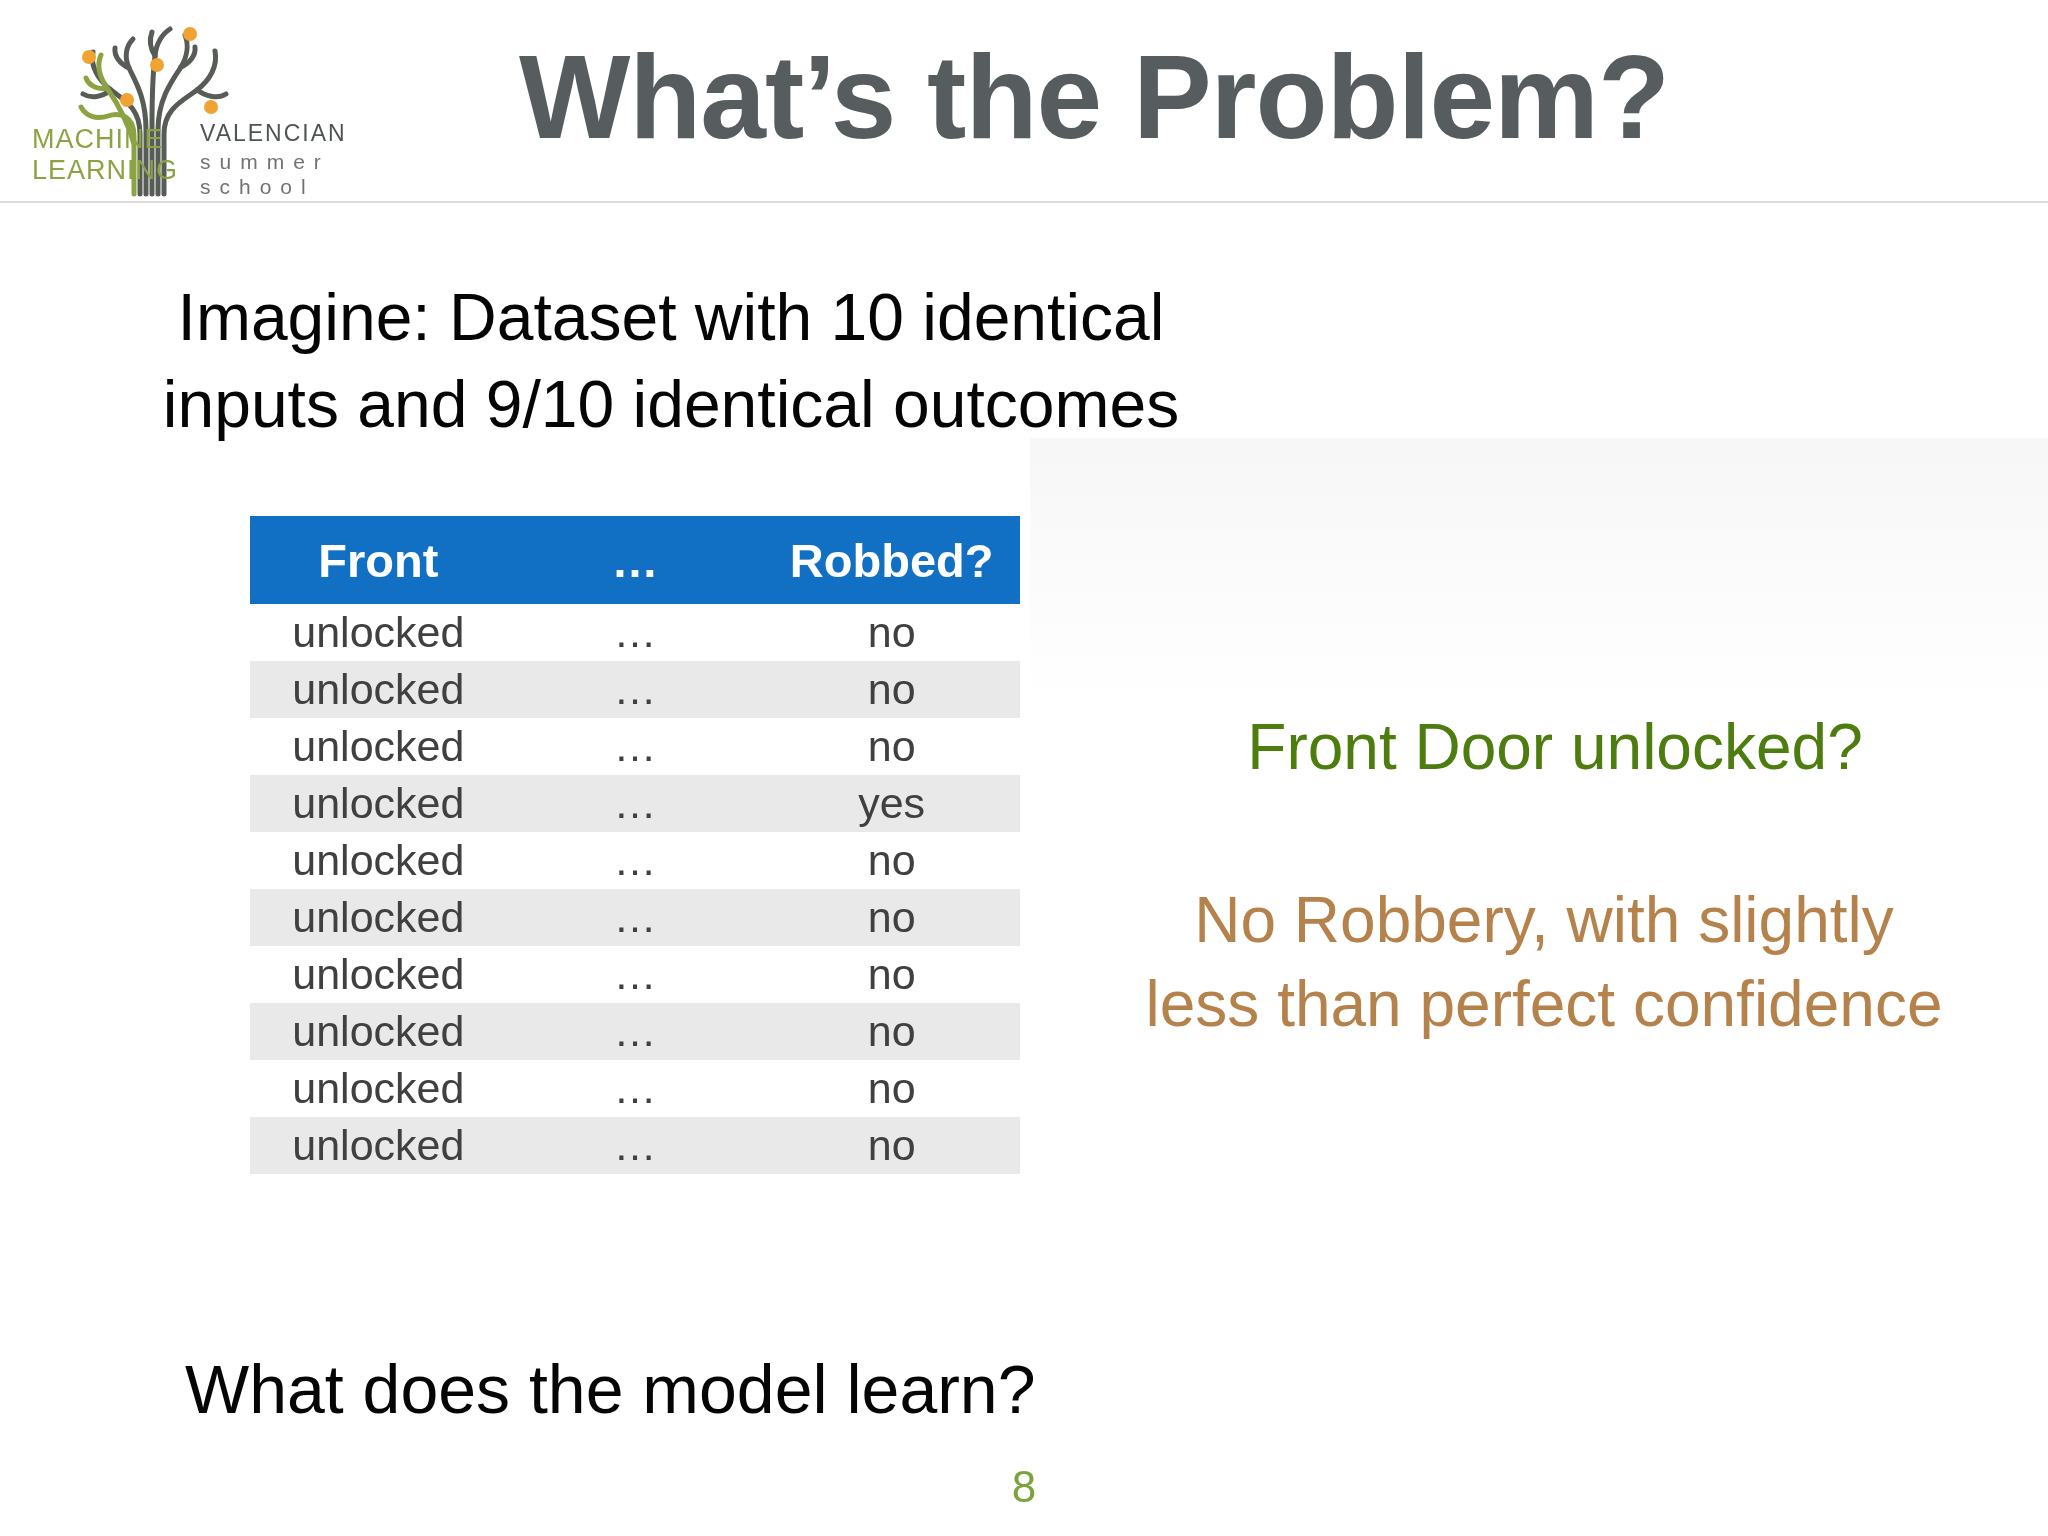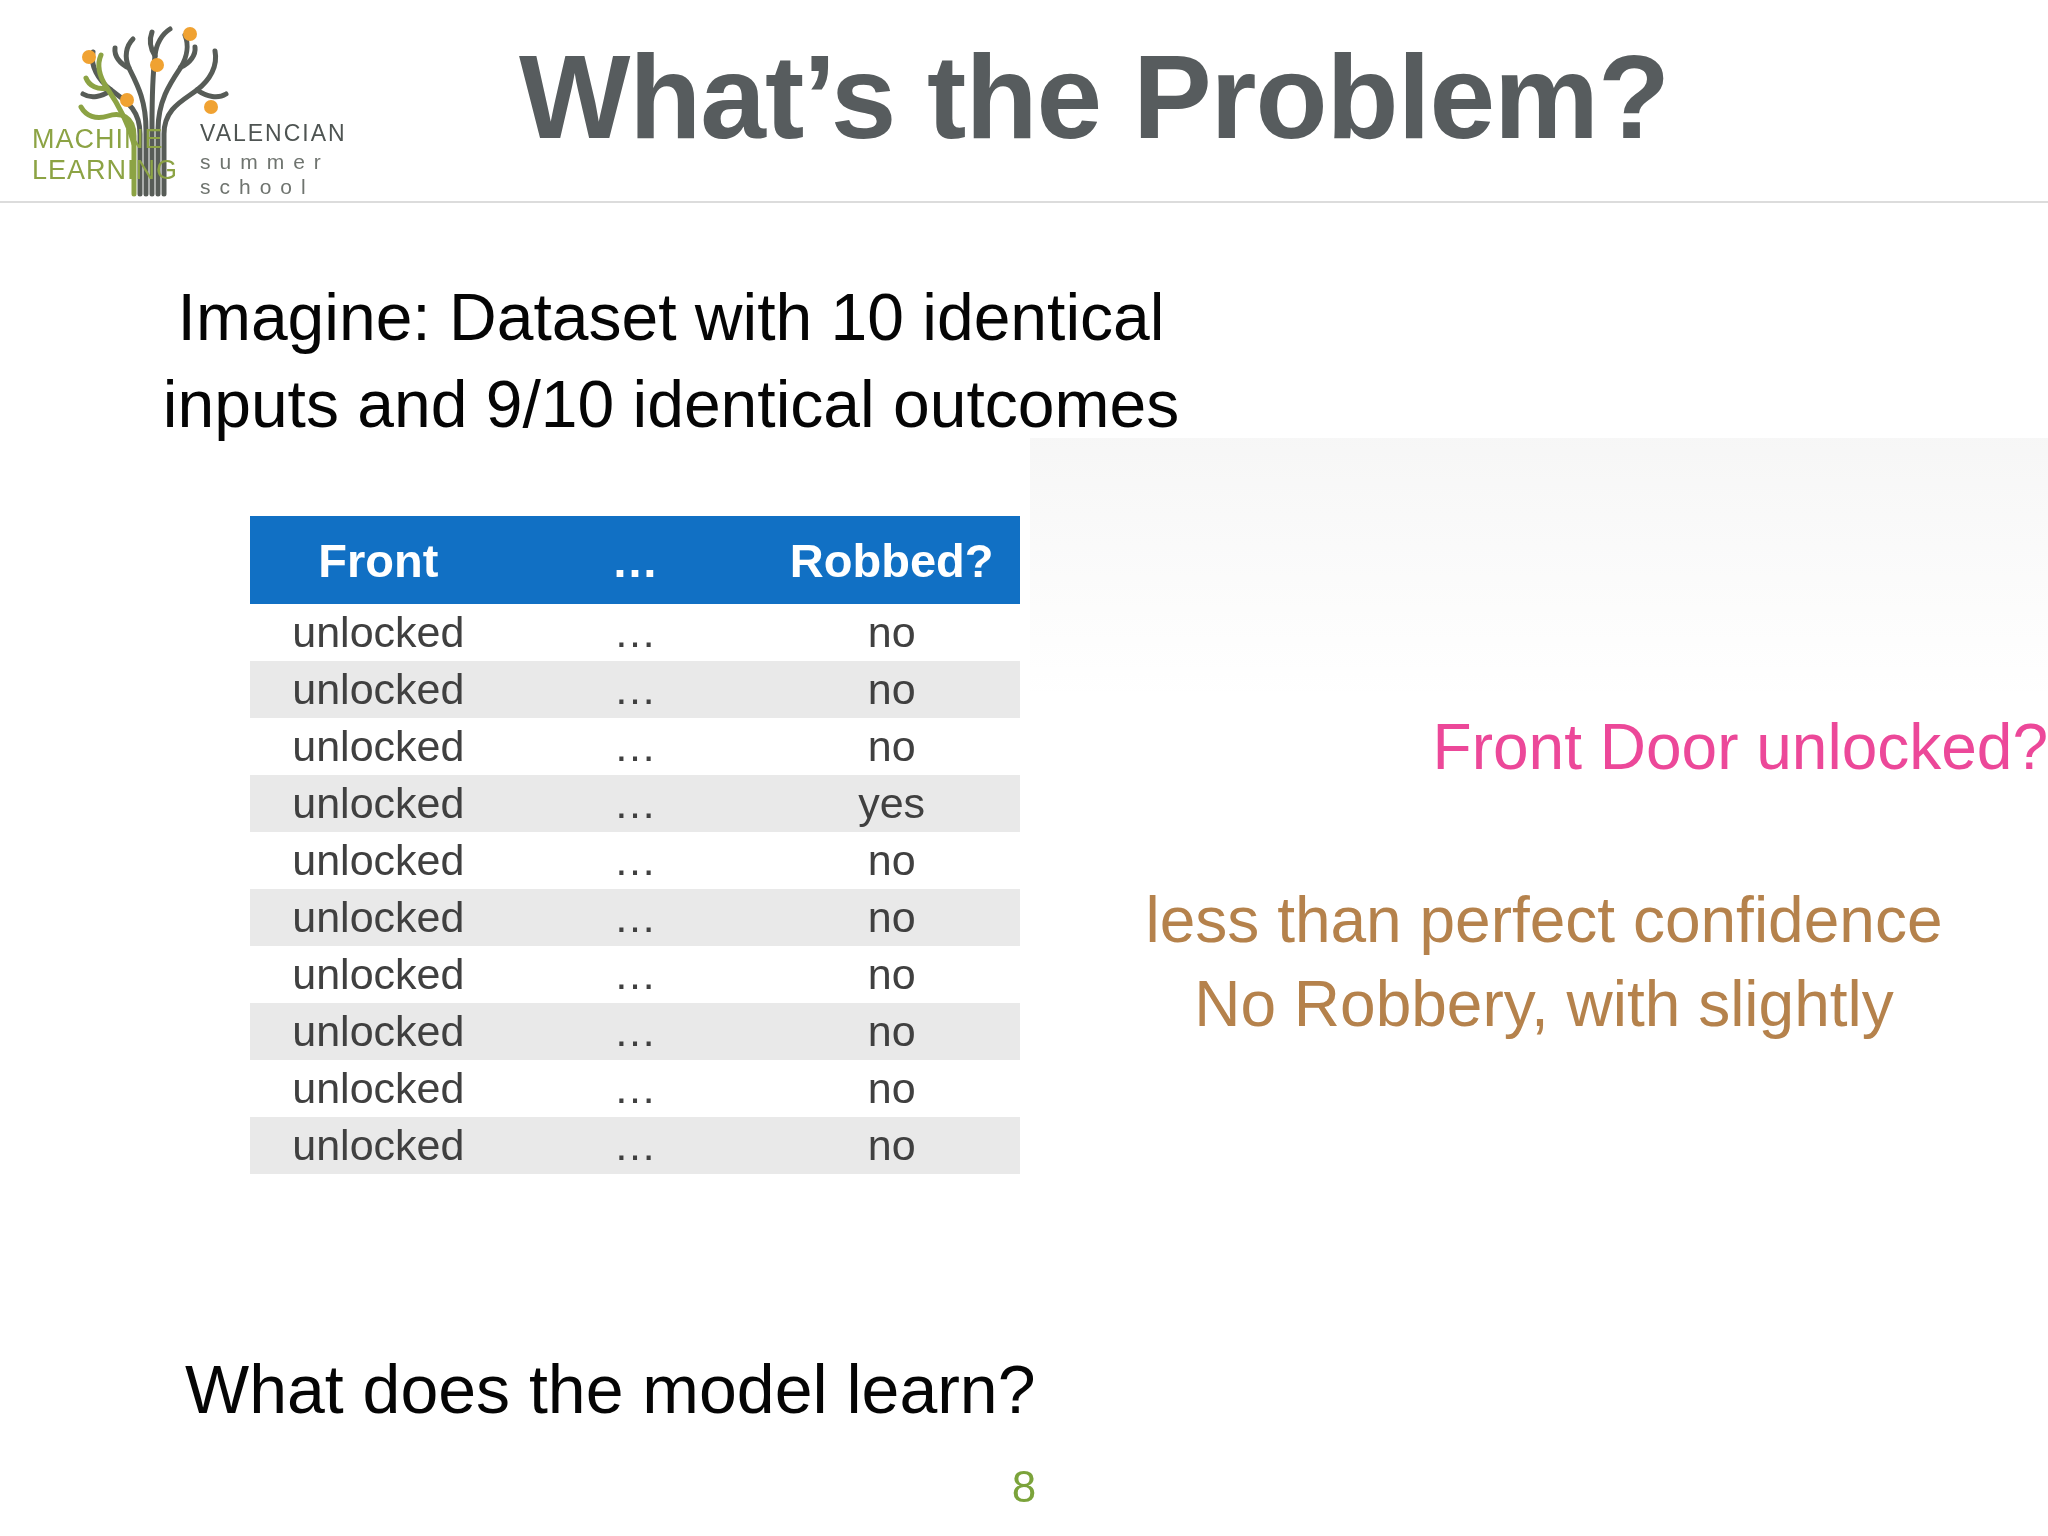--- a/index.html
+++ b/index.html
@@ -36,22 +36,22 @@
     font-size:43px;color:#404040;text-align:center;background:#ffffff;
   }
   .trow:nth-child(even){background:#e9e9e9;}
   
   .subtle-panel{
     position:absolute;left:1030px;top:438px;width:1018px;height:265px;
     background:linear-gradient(to bottom, rgba(60,60,55,0.045), rgba(60,60,55,0));
   }
   
   .annotation-q{
-    position:absolute;left:1062px;top:710px;width:986px;text-align:right;
-    font-size:64px;color:#ec4899;font-weight:400;
+    position:absolute;left:1062px;top:710px;width:986px;text-align:center;
+    font-size:64px;color:#4d7c0f;font-weight:400;
   }
   .annotation-a{
     position:absolute;left:1040px;top:878px;width:1008px;text-align:center;
     font-size:64px;line-height:1.32;color:#b5824c;font-weight:400;
   }
   
   .model-question{position:absolute;left:185px;top:1350px;font-size:68px;color:#050505;font-weight:400;}
   
   .page-number{position:absolute;left:0;right:0;top:1462px;text-align:center;font-size:44px;color:#7ba33b;}
 </style>
@@ -164,21 +164,21 @@
       <div class="trow">
         <div>unlocked</div>
         <div>…</div>
         <div>no</div>
       </div>
     </div>
   </div>
 
   <div class="annotation-q">Front Door unlocked?</div>
   <div class="annotation-a">
+    <div>No Robbery, with slightly</div>
     <div>less than perfect confidence</div>
-    <div>No Robbery, with slightly</div>
   </div>
 
   <div class="model-question">What does the model learn?</div>
 
   <div class="page-number">8</div>
 
 </div>
 
 </body></html>

